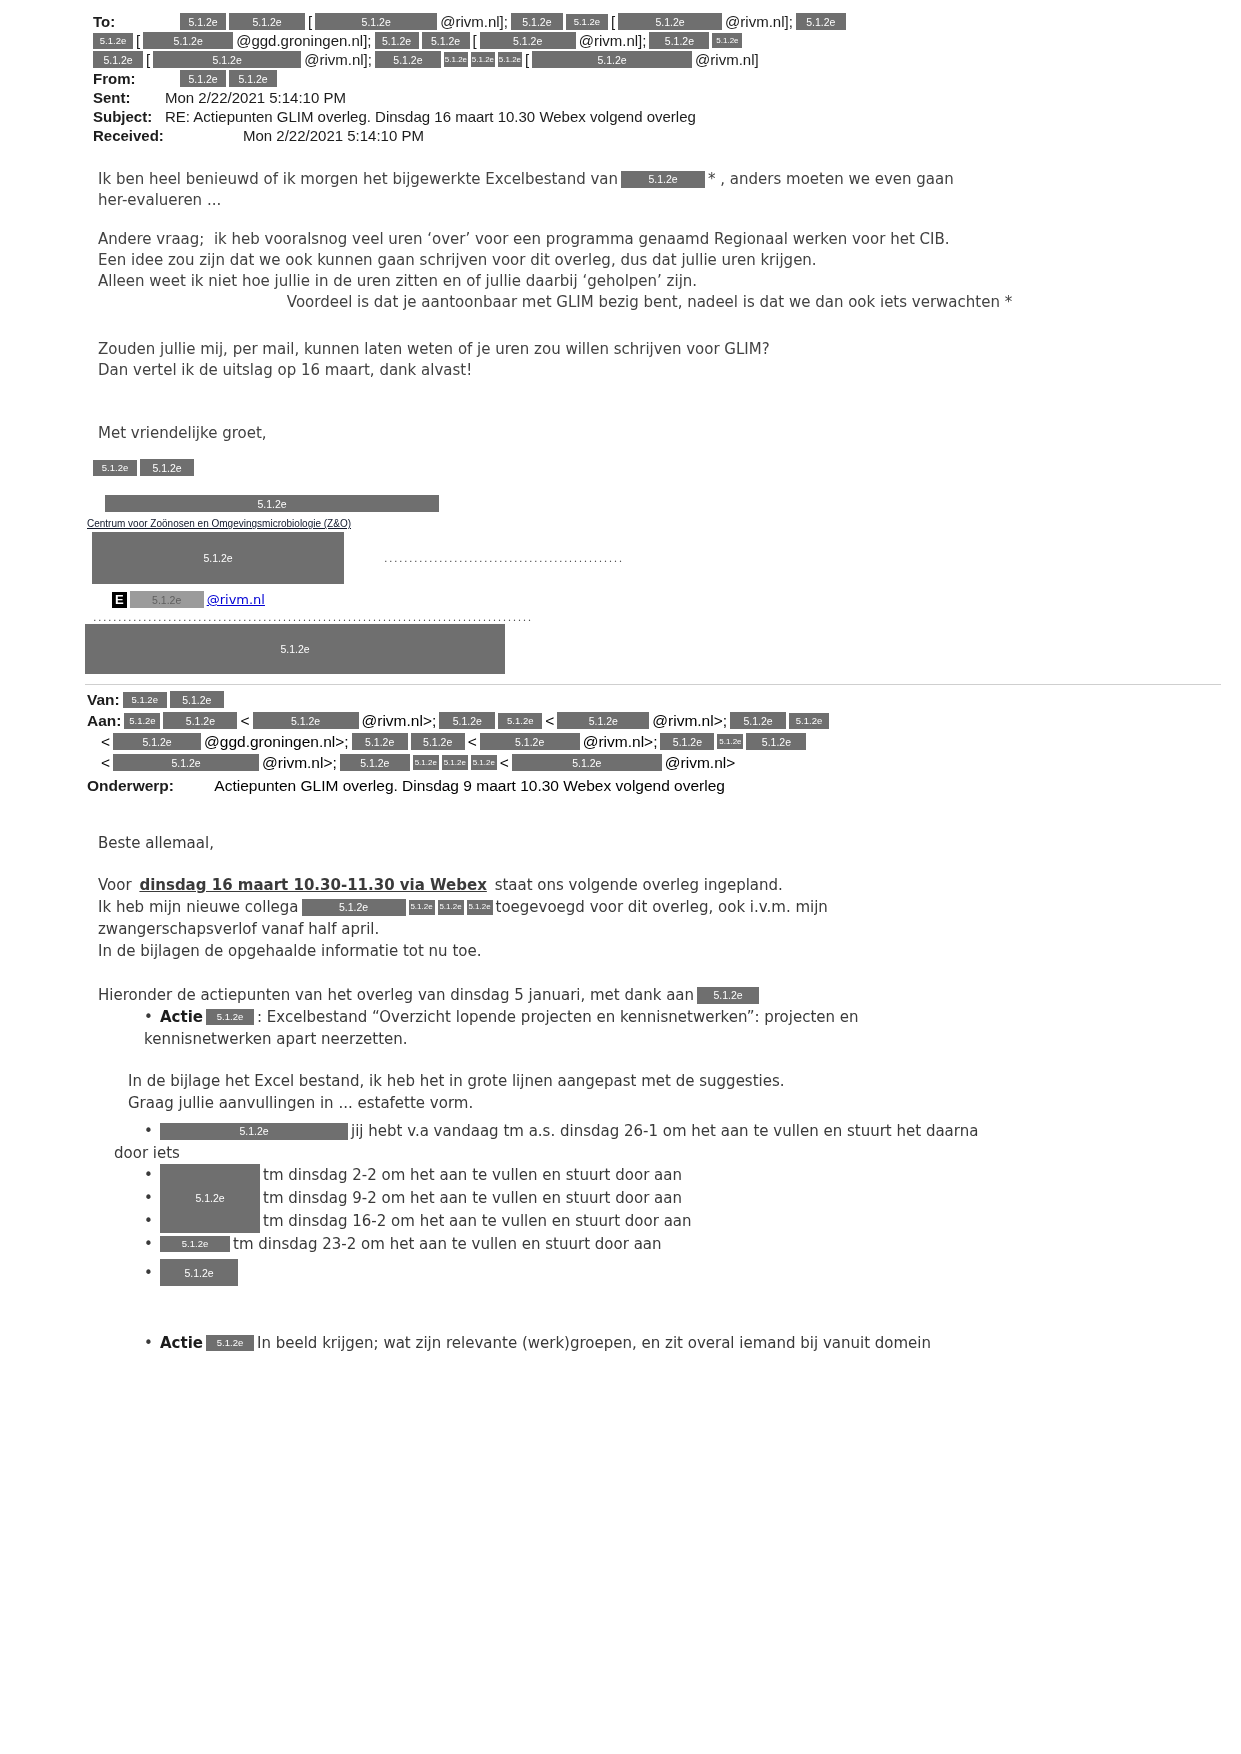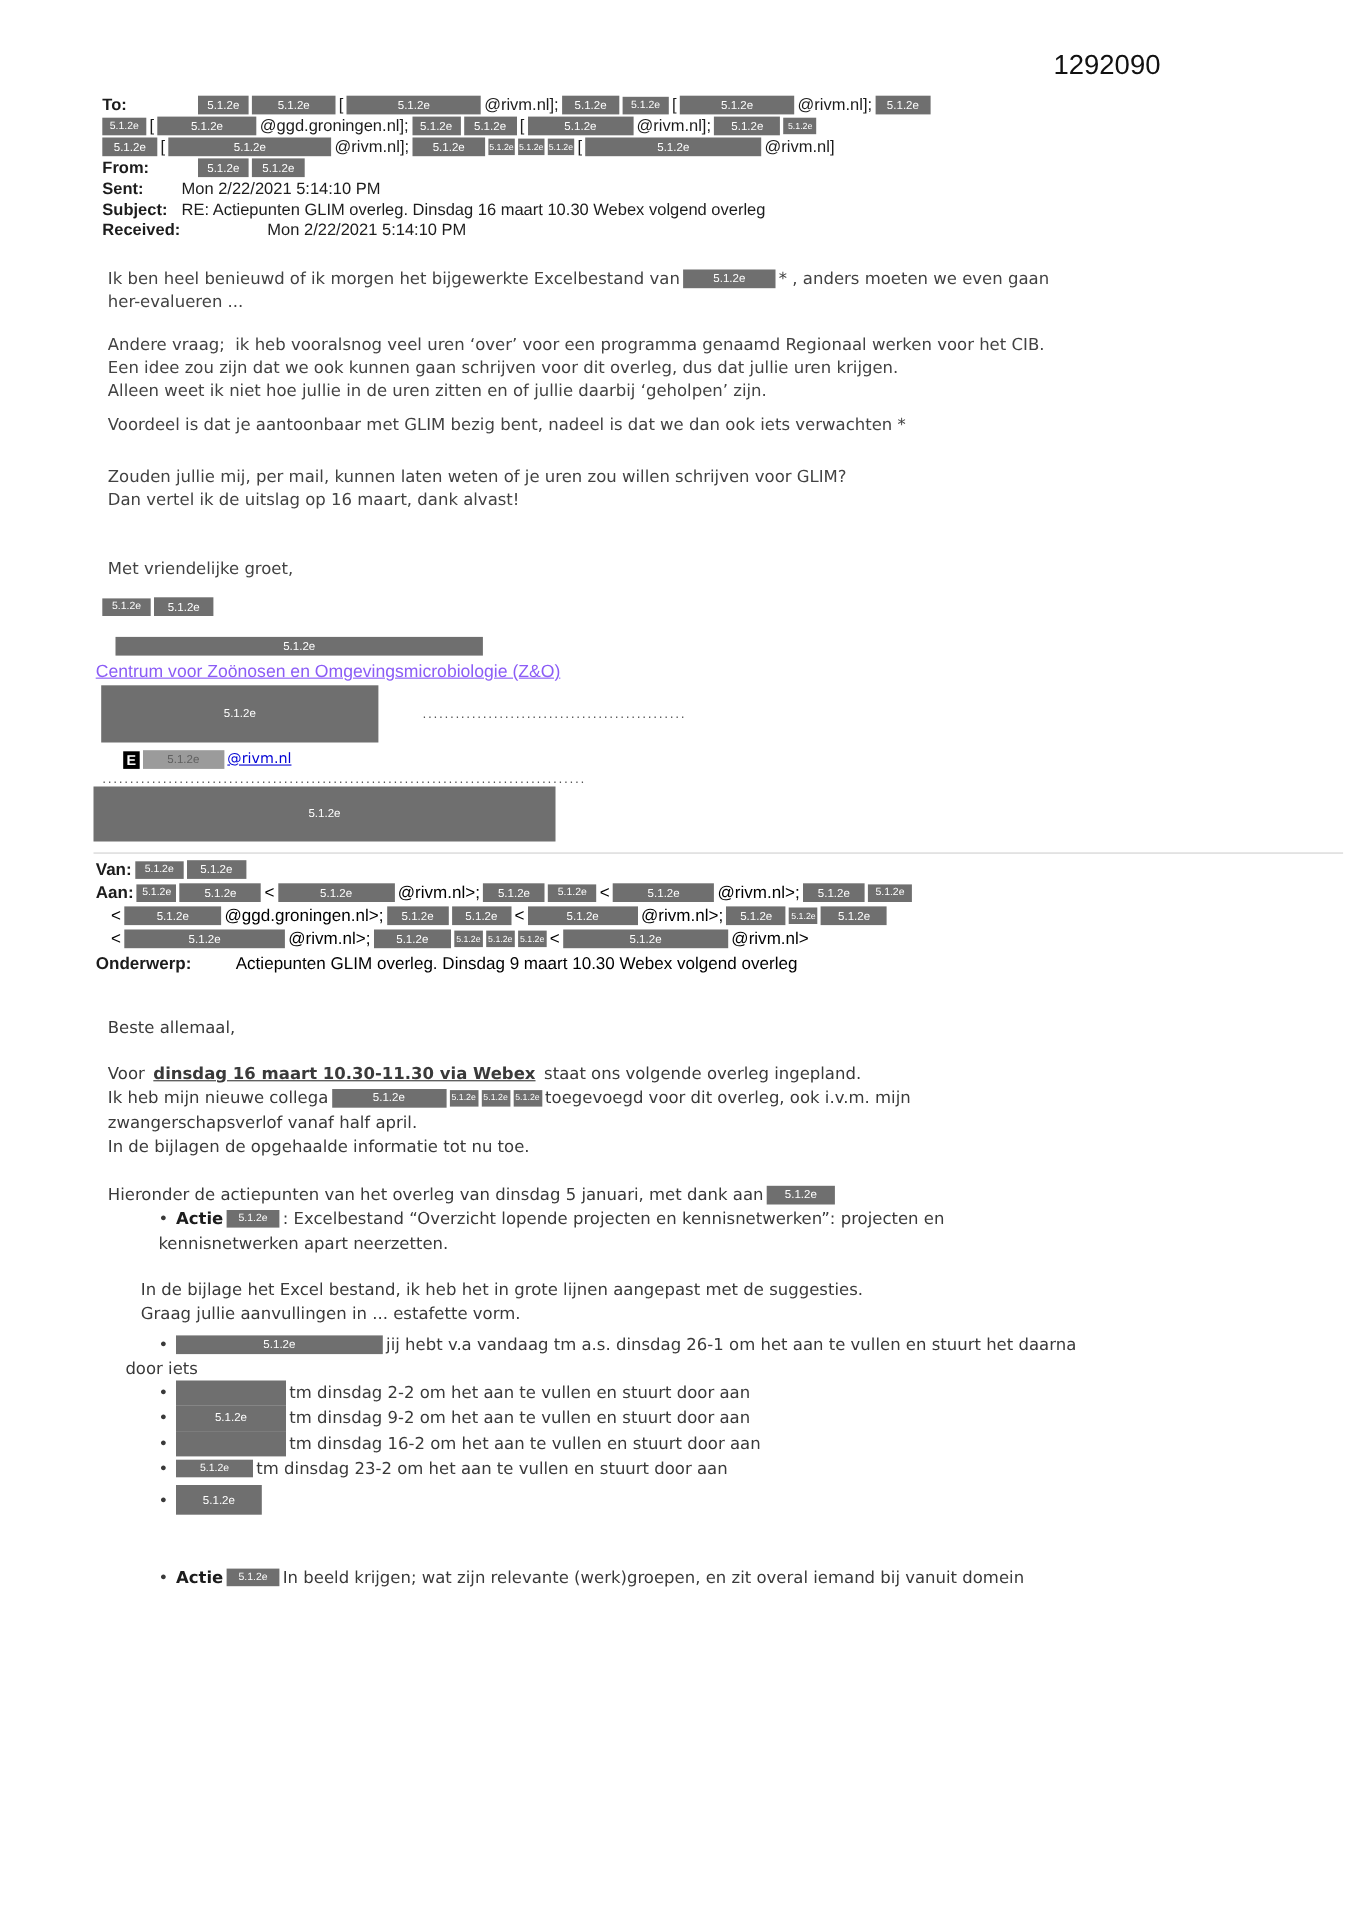--- a/index.html
+++ b/index.html
@@ -27,42 +27,41 @@
        font-family:"Liberation Sans",sans-serif;font-size:13px;padding:0 3px;line-height:16px;}
   .lnk{color:#0000d4;text-decoration:underline;cursor:pointer;}
   .dots{color:#555;font-size:11px;letter-spacing:1.5px;overflow:hidden;}
   .bt{font-weight:bold;color:#1c1c1c;}
   .bu{font-weight:bold;text-decoration:underline;}
   
   .b1{font-size:15px;line-height:21px;color:#424242;}
   .txt{white-space:pre-wrap;}
   
   .sig{font-size:13px;}
-  .orgline{font-family:"Liberation Sans",sans-serif;font-size:16px;color:#8b5cf6;
+  .orgline{font-family:"Liberation Sans",sans-serif;font-size:10px;color:#0f172a;
            text-decoration:underline;margin-top:5px;}
   
   .h2blk{font-family:"Liberation Sans",sans-serif;font-size:15.5px;color:#000;}
   .h2blk .segline{min-height:21px;}
   .rule{border:none;border-top:1.5px solid #cfcfcf;margin:10px -20px 0 -8px;}
   .aanind{margin-left:14px;}
   
   .b2{font-size:15px;line-height:22px;color:#3a3a3a;}
   .bullet{display:flex;align-items:center;margin-left:46px;}
   .bdot{width:16px;flex:0 0 16px;color:#3a3a3a;}
   .bullet-cont{margin-left:46px;}
   .ind{margin-left:30px;}
   .tight{line-height:23px;}
   .tight .segline{min-height:23px;}
 </style>
 </head>
 <body>
 
 <div class="page">
 
-  <div class="docnum">1292090</div>
 
   <div class="h1">
     <div class="h1row">
       <span class="hlabel">To:</span>
       <div class="segline">
           <span style="display: inline-block; width: 12px;"></span>
           <span class="rbox" style="width: 46px;">5.1.2e</span>
           <span class="rbox" style="width: 76px;">5.1.2e</span>
           <span class="t">[</span>
           <span class="rbox" style="width: 122px;">5.1.2e</span>
@@ -126,21 +125,21 @@
   <div class="b1" style="margin-left:5px;">
     <div class="segline" style="margin-top:24px;">
         <span class="t">Ik ben heel benieuwd of ik morgen het bijgewerkte Excelbestand van</span>
         <span class="rbox" style="width: 84px;">5.1.2e</span>
         <span class="t">* , anders moeten we even gaan</span>
       </div>
     <div class="txt">her-evalueren ...</div>
     <div class="txt" style="margin-top:18px;">Andere vraag;  ik heb vooralsnog veel uren ‘over’ voor een programma genaamd Regionaal werken voor het CIB.</div>
     <div class="txt">Een idee zou zijn dat we ook kunnen gaan schrijven voor dit overleg, dus dat jullie uren krijgen.</div>
     <div class="txt">Alleen weet ik niet hoe jullie in de uren zitten en of jullie daarbij ‘geholpen’ zijn.</div>
-    <div class="txt" style="margin-top:10px;">Voordeel is dat je aantoonbaar met GLIM bezig bent, nadeel is dat we dan ook iets verwachten *</div>
+    <div class="txt" style="text-align:center;">Voordeel is dat je aantoonbaar met GLIM bezig bent, nadeel is dat we dan ook iets verwachten *</div>
     <div class="txt" style="margin-top:26px;">Zouden jullie mij, per mail, kunnen laten weten of je uren zou willen schrijven voor GLIM?</div>
     <div class="txt">Dan vertel ik de uitslag op 16 maart, dank alvast!</div>
     <div class="txt" style="margin-top:42px;">Met vriendelijke groet,</div>
   </div>
 
   <div class="sig">
     <div class="segline" style="margin-top:14px;">
         <span class="rbox s1" style="width: 44px;">5.1.2e</span>
         <span class="rbox" style="width: 54px;">5.1.2e</span>
       </div>

